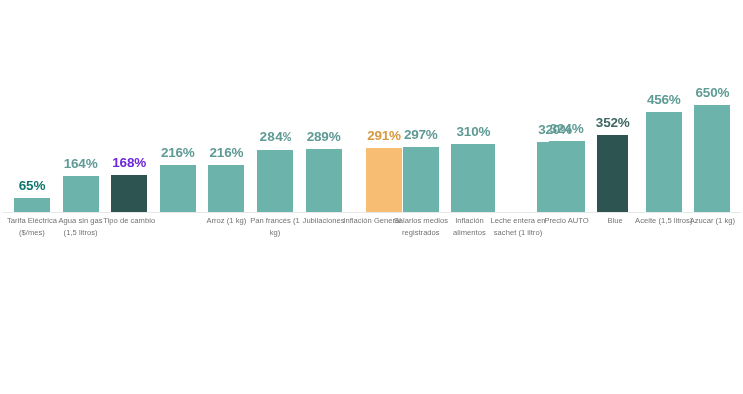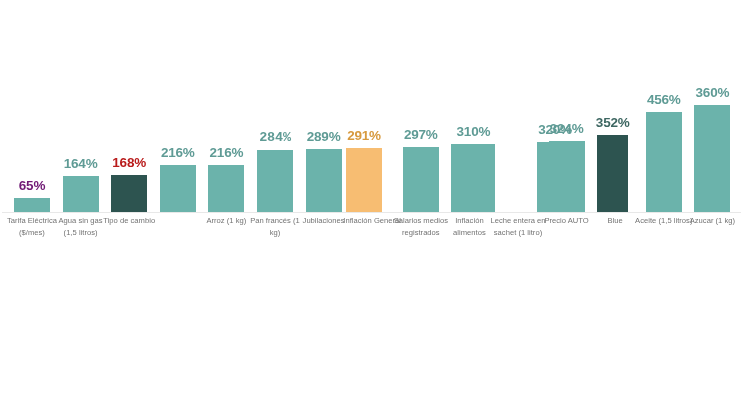--- a/index.html
+++ b/index.html
@@ -74,48 +74,48 @@
 </style>
 </head>
 <body>
 
 <div id="chart-root">
 
   <div id="plot-area">
     <div id="axis-line"></div>
 
   <div class="bar-slot" style="left: 14px; width: 36px;">
-        <div class="bar-value" style="color: #701a75;">65%</div>
+        <div class="bar-value" style="color: #0f766e;">65%</div>
         <div class="bar-rect" style="height: 14px; background: rgb(107, 179, 171);"></div>
       </div>
       <div class="bar-slot" style="left: 62.6px; width: 36px; margin-top: 44px;">
         <div class="bar-value" style="color: rgb(95, 155, 149);">164%</div>
         <div class="bar-rect" style="height: 36px; background: rgb(107, 179, 171);"></div>
       </div>
       <div class="bar-slot" style="left: 111.2px; width: 36px;">
-        <div class="bar-value" style="color: #b91c1c;">168%</div>
+        <div class="bar-value" style="color: #6d28d9;">168%</div>
         <div class="bar-rect" style="height: 37px; background: rgb(45, 84, 80);"></div>
       </div>
       <div class="bar-slot" style="left: 159.8px; width: 36px;">
         <div class="bar-value" style="color: rgb(95, 155, 149);">216%</div>
         <div class="bar-rect" style="height: 47px; background: rgb(107, 179, 171);"></div>
       </div>
       <div class="bar-slot" style="left: 208.4px; width: 36px;">
         <div class="bar-value" style="color: rgb(95, 155, 149);">216%</div>
         <div class="bar-rect" style="height: 47px; background: rgb(107, 179, 171);"></div>
       </div>
       <div class="bar-slot" style="left: 257px; width: 36px; font-family: Liberation Mono, monospace;">
         <div class="bar-value" style="color: rgb(95, 155, 149);">284%</div>
         <div class="bar-rect" style="height: 62px; background: rgb(107, 179, 171);"></div>
       </div>
       <div class="bar-slot" style="left: 305.6px; width: 36px;">
         <div class="bar-value" style="color: rgb(95, 155, 149);">289%</div>
         <div class="bar-rect" style="height: 63px; background: rgb(107, 179, 171);"></div>
       </div>
-      <div class="bar-slot" style="left: 346px; width: 36px;">
+      <div class="bar-slot" style="left: 366px; width: 36px;">
         <div class="bar-value" style="color: rgb(215, 154, 63);">291%</div>
         <div class="bar-rect" style="height: 64px; background: rgb(247, 189, 114);"></div>
       </div>
       <div class="bar-slot" style="left: 402.8px; width: 36px;">
         <div class="bar-value" style="color: rgb(95, 155, 149);">297%</div>
         <div class="bar-rect" style="height: 65px; background: rgb(107, 179, 171);"></div>
       </div>
       <div class="bar-slot" style="left: 451.4px; width: 44px;">
         <div class="bar-value" style="color: rgb(95, 155, 149);">310%</div>
         <div class="bar-rect" style="height: 68px; background: rgb(107, 179, 171);"></div>
@@ -130,21 +130,21 @@
       </div>
       <div class="bar-slot" style="left: 597.2px; width: 31px;">
         <div class="bar-value" style="color: rgb(62, 103, 98);">352%</div>
         <div class="bar-rect" style="height: 77px; background: rgb(45, 84, 80);"></div>
       </div>
       <div class="bar-slot" style="left: 645.8px; width: 36px;">
         <div class="bar-value" style="color: rgb(95, 155, 149);">456%</div>
         <div class="bar-rect" style="height: 100px; background: rgb(107, 179, 171);"></div>
       </div>
       <div class="bar-slot" style="left: 694.4px; width: 36px;">
-        <div class="bar-value" style="color: rgb(95, 155, 149);">360%</div>
+        <div class="bar-value" style="color: rgb(95, 155, 149);">650%</div>
         <div class="bar-rect" style="height: 107px; background: rgb(107, 179, 171);"></div>
       </div>
     </div>
 
   <div id="labels-area">
 
   <div class="cat-label" style="left: 3px; width: 58px;">Tarifa Eléctrica ($/mes)</div>
       <div class="cat-label" style="left: 51.6px; width: 58px;">Agua sin gas (1,5 litros)</div>
       <div class="cat-label" style="left: 100.2px; width: 58px;">Tipo de cambio</div>
       <div class="cat-label" style="left: 197.4px; width: 58px;">Arroz (1 kg)</div>

